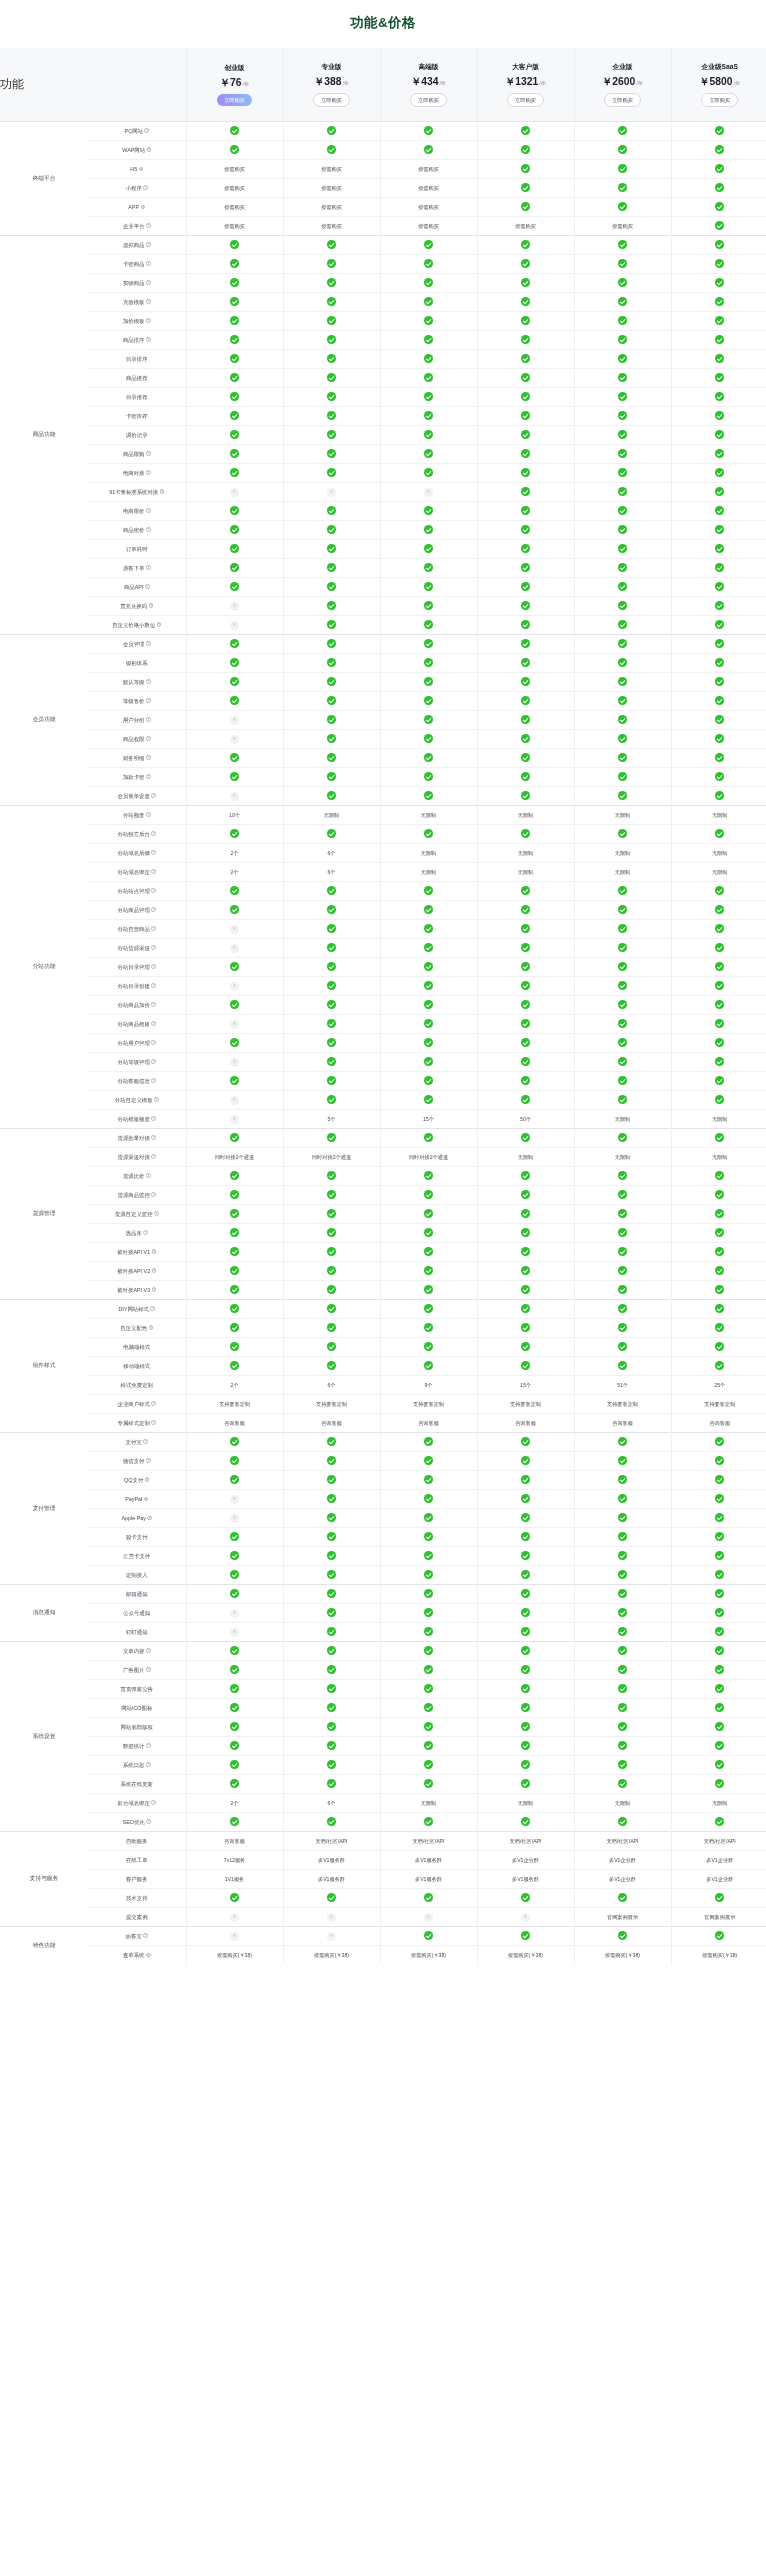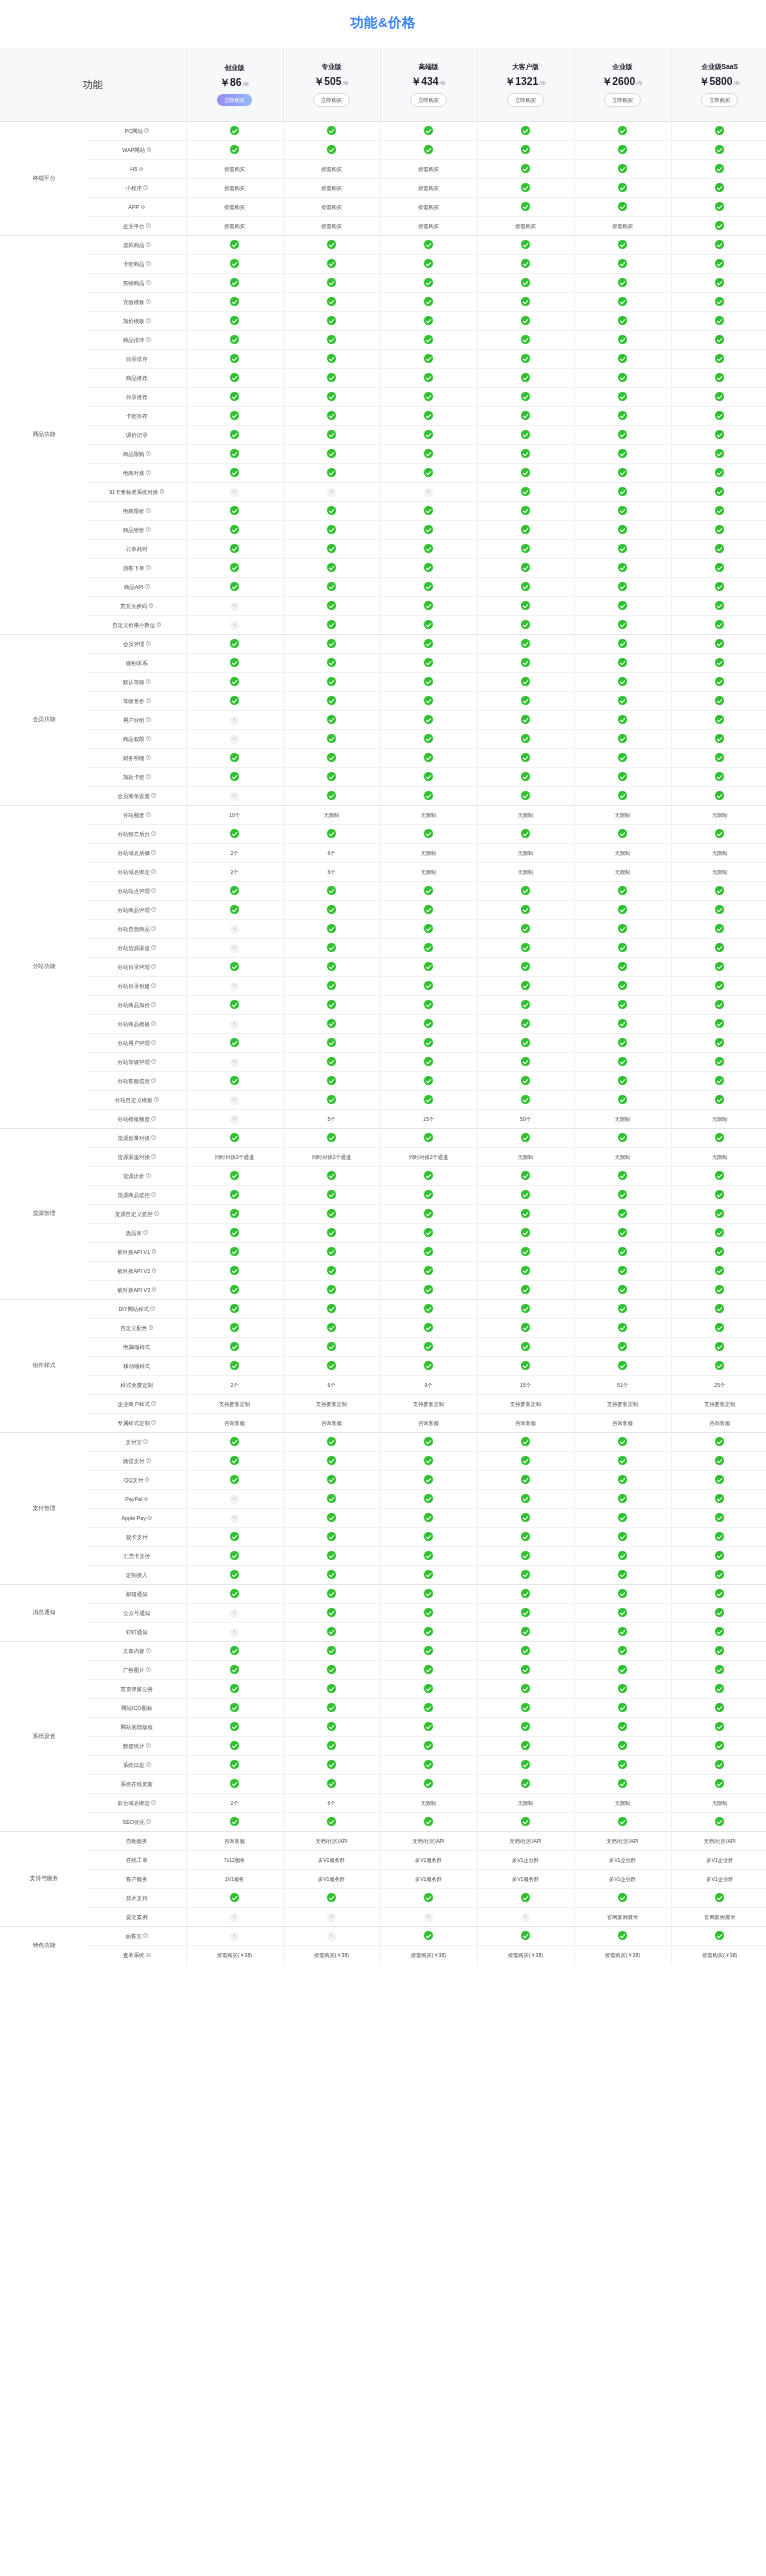--- a/index.html
+++ b/index.html
@@ -13,21 +13,21 @@
     width: 766px;
     position: relative;
     background: #ffffff;
   }
 
   
   .page-title {
     text-align: center;
     font-size: 13.4px;
     font-weight: 700;
-    color: #3b82f6;
+    color: #14532d;
     padding: 14.4px 0 15.5px 0;
     letter-spacing: 0.5px;
   }
 
   
   table.pricing {
     width: 766px;
     border-collapse: collapse;
     table-layout: fixed;
   }
@@ -37,24 +37,24 @@
 
   
   thead tr.head-row { background: #f7f8fa; }
   thead th {
     background: #f7f8fa;
     border: none;
     vertical-align: middle;
     padding: 0;
   }
   th.head-feature {
-    font-size: 10px;
+    font-size: 12px;
     font-weight: 400;
     color: #333;
-    text-align: center;
+    text-align: left;
     height: 74px;
   }
   th.head-plan {
     text-align: center;
     height: 74px;
     border-left: 0.5px solid #eceef2;
     padding: 7.2px 2.1px 6.2px 2.1px;
   }
   .plan-name {
     font-size: 6.7px;
@@ -180,22 +180,22 @@
       <col class="c-plan">
         <col class="c-plan">
         <col class="c-plan">
       <col class="c-plan">
         <col class="c-plan">
         <col class="c-plan">
     </colgroup>
     <thead>
       <tr class="head-row" id="header-row">
           <th class="head-feature" colspan="2">功能</th>
-          <th class="head-plan"><div class="plan-name">创业版</div><div class="plan-price"><span>￥</span><span>86</span><span class="unit">/年</span></div><button class="buy-btn primary">立即购买</button></th>
-          <th class="head-plan"><div class="plan-name">专业版</div><div class="plan-price"><span>￥</span><span>505</span><span class="unit">/年</span></div><button class="buy-btn">立即购买</button></th>
+          <th class="head-plan"><div class="plan-name">创业版</div><div class="plan-price"><span>￥</span><span>76</span><span class="unit">/年</span></div><button class="buy-btn primary">立即购买</button></th>
+          <th class="head-plan"><div class="plan-name">专业版</div><div class="plan-price"><span>￥</span><span>388</span><span class="unit">/年</span></div><button class="buy-btn">立即购买</button></th>
           <th class="head-plan"><div class="plan-name">高端版</div><div class="plan-price"><span>￥</span><span>434</span><span class="unit">/年</span></div><button class="buy-btn">立即购买</button></th>
           <th class="head-plan"><div class="plan-name">大客户版</div><div class="plan-price"><span>￥</span><span>1321</span><span class="unit">/年</span></div><button class="buy-btn">立即购买</button></th>
           <th class="head-plan"><div class="plan-name">企业版</div><div class="plan-price"><span>￥</span><span>2600</span><span class="unit">/年</span></div><button class="buy-btn">立即购买</button></th>
           <th class="head-plan"><div class="plan-name">企业级SaaS</div><div class="plan-price"><span>￥</span><span>5800</span><span class="unit">/年</span></div><button class="buy-btn">立即购买</button></th>
         </tr>
     </thead>
     <tbody id="table-body">
         <tr class="section-start">
           <td class="cat-cell" rowspan="6">终端平台</td>
           <td class="feat-cell"><span>PC网站</span><span class="help-icon">?</span></td>

